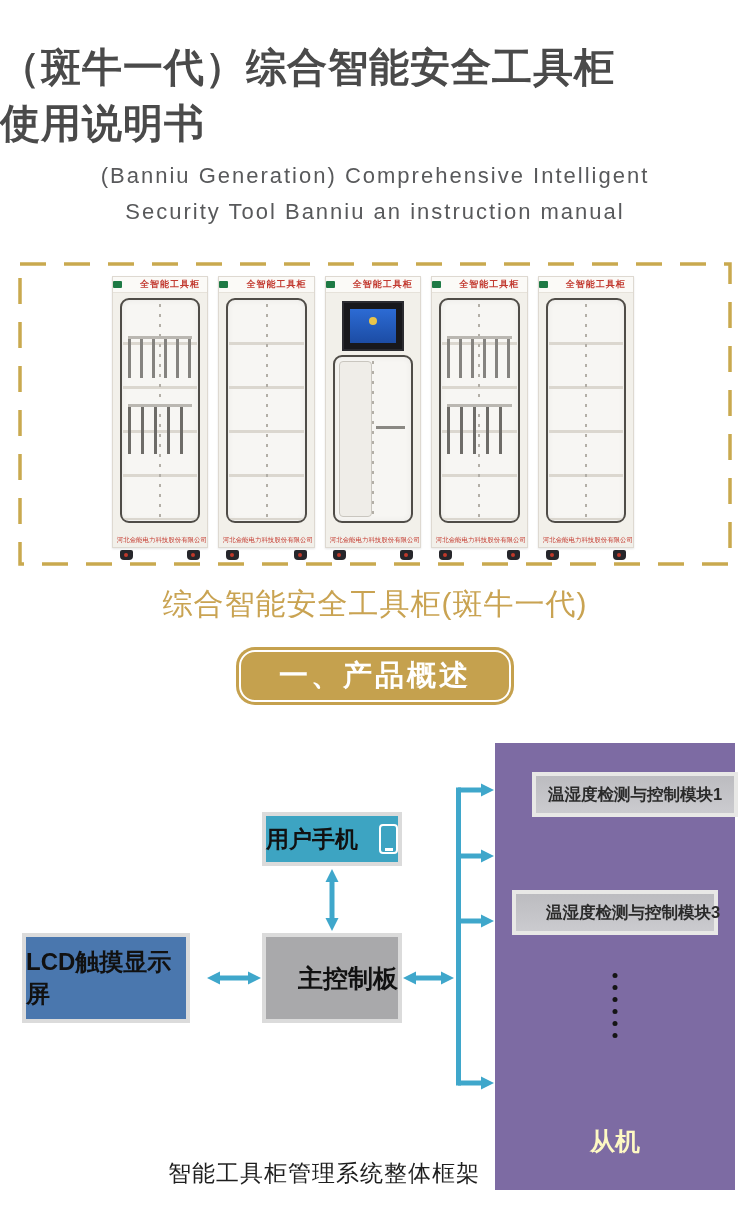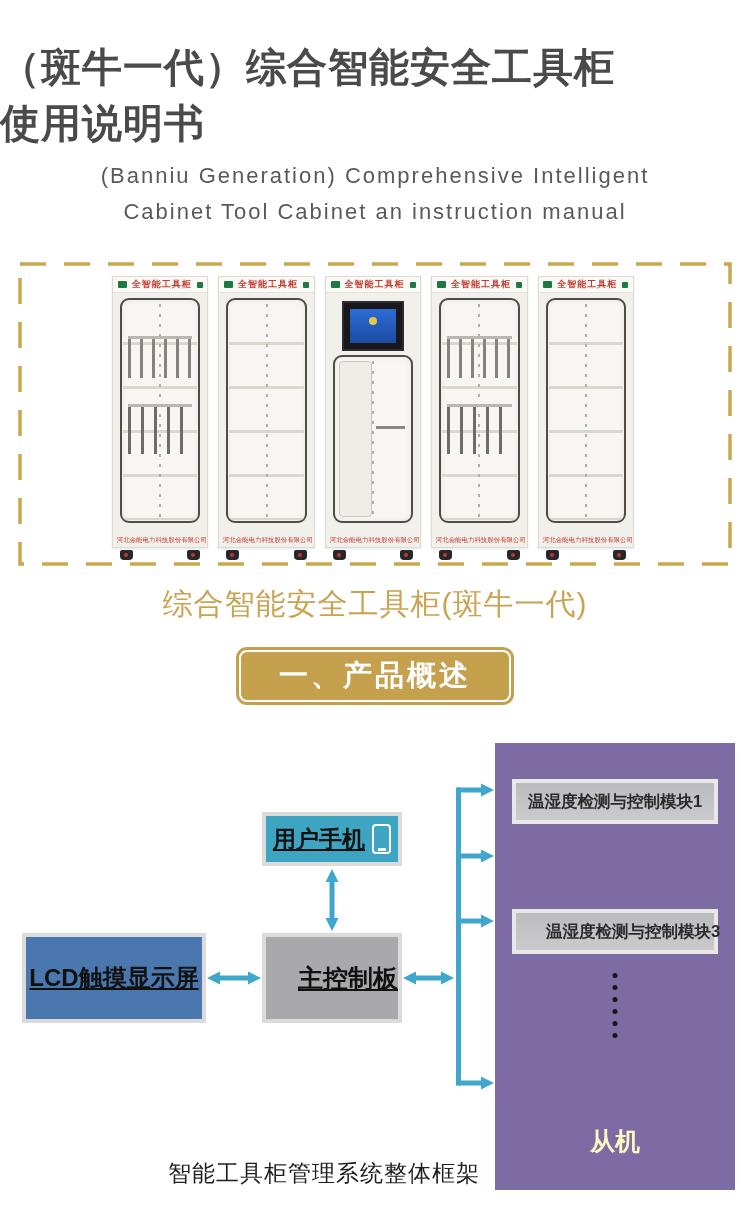--- a/index.html
+++ b/index.html
@@ -22,22 +22,22 @@
   .sub-2 { top:199px; }
 
   
   .photo-frame { left:18px; top:262px; width:714px; height:304px; }
   .photo-frame svg { display:block; }
   .cabinets { position:absolute; left:94px; top:14px; width:522px; height:284px;
     display:flex; gap:10px; }
   .cabinet { position:relative; flex:1 1 0; }
   .cab-body { position:absolute; left:0; right:0; top:0; bottom:12px;
     background:#f2f0ea; border:1px solid #ded9d1; box-shadow:0 1px 2px rgba(0,0,0,.10); }
-  .cab-header { height:16px; display:flex; align-items:center; justify-content:center;
-    gap:5px; background:#fbfaf7; border-bottom:1px solid #e6e2da; overflow:hidden; }
+  .cab-header { height:16px; display:flex; align-items:center; 
+    gap:18px; background:#fbfaf7; border-bottom:1px solid #e6e2da; overflow:hidden; }
   .grid-logo { width:9px; height:7px; background:#1e7a45; border-radius:1px; flex:0 0 auto; }
   .grid-logo.small { width:6px; height:6px; }
   .cab-title { color:#c23a30; font-size:9px; font-weight:bold; white-space:nowrap;
     letter-spacing:1px; }
   .door { position:absolute; left:7px; right:7px; top:21px; bottom:24px;
     border:2px solid #4f4c47; border-radius:9px; background:#f7f6f3; overflow:hidden;
     box-shadow: inset 0 0 6px rgba(0,0,0,.06); }
   .shelf-lines { position:absolute; left:1px; right:1px; top:1px; bottom:1px;
     background:repeating-linear-gradient(180deg, rgba(0,0,0,0) 0 41px, #dbd7cf 41px 44px); }
   .spine { position:absolute; left:calc(50% - 1px); top:4px; bottom:4px; width:2px;
@@ -66,61 +66,61 @@
   .caster::after { content:""; position:absolute; left:4px; top:3px; width:4px; height:4px;
     border-radius:50%; background:#c0392b; }
   .caster.l { left:8px; } .caster.r { right:8px; }
 
   .photo-caption { top:584px; left:0; width:750px; text-align:center;
     font-size:30px; color:#c9a352; letter-spacing:1px; }
 
   
   .section-pill { top:650px; left:50%; transform:translateX(-50%);
     height:52px; padding:0 38px; background:#c5a14e; border:2px solid #ffffff;
-    box-shadow:0 0 0 3px #c5a14e; border-radius:8px;
+    box-shadow:0 0 0 3px #c5a14e; border-radius:16px;
     display:flex; align-items:center; justify-content:center; }
   .section-pill span { color:#ffffff; font-size:29px; font-weight:bold; letter-spacing:3px; }
 
   
   .dbox { position:absolute; border:4px solid #dbdbdb; display:flex;
-    align-items:center; justify-content:center; font-weight:bold; color:#111;text-decoration:underline; }
+    align-items:center; justify-content:space-between; font-weight:bold; color:#111; }
   .phone-box { left:262px; top:812px; width:140px; height:54px; background:#3da4c2;
     font-size:23px; gap:7px; }
   .phone-icon { width:19px; height:30px; border:2.5px solid #ffffff; border-radius:4px;
     position:relative; flex:0 0 auto; }
   .phone-icon::after { content:""; position:absolute; bottom:1.5px; left:50%;
     width:8px; height:2.5px; margin-left:-4px; background:#ffffff; }
-  .lcd-box { left:22px; top:933px; width:184px; height:90px; background:#4a77ae;
+  .lcd-box { left:22px; top:933px; width:168px; height:90px; background:#4a77ae;
     font-size:24px; }
   .ctrl-box { left:262px; top:933px; width:140px; height:90px; background:#a9a9ab;
     font-size:25px;padding-left:32px; }
   .panel { left:495px; top:743px; width:240px; height:447px; background:#7d6ba3; }
   .module { position:absolute; left:17px; width:206px; height:45px;
     border:4px solid #e8e8e6; background:linear-gradient(180deg,#bcbcc0,#cbcbcf);
     display:flex; align-items:center; justify-content:center;
     font-size:16.5px; font-weight:600; color:#2a2a2a; white-space:nowrap; }
-  .m1 { top:36px; } .m2 { top:90px; } .m3 { top:166px;padding-left:36px; } .m32 { top:317px; }
+  .m1 { top:29px;margin-left:20px; } .m2 { top:90px; } .m3 { top:147px;padding-left:36px; } .m32 { top:317px; }
   .dots { position:absolute; left:50%; top:230px; transform:translateX(-50%);
     display:flex; flex-direction:column; gap:7px; }
   .dot { width:5px; height:5px; border-radius:50%; background:#151515; }
   .slave-label { position:absolute; left:0; right:0; top:382px; text-align:center;
     font-size:25px; font-weight:600; color:#fef9c3; }
   .diagram-caption { left:124px; top:1158px; font-size:23px; color:#1e1e1e;
     letter-spacing:1px;margin-left:44px; }
   .arrows { left:0; top:0; pointer-events:none; }
 </style>
 </head>
 <body>
 
 <div class="page">
 
   <div class="abs title-line title-1">（斑牛一代）综合智能安全工具柜</div>
   <div class="abs sub-line sub-1">(Banniu Generation) Comprehensive Intelligent</div>
   <div class="abs title-line title-2">使用说明书</div>
-  <div class="abs sub-line sub-2">Cabinet Tool Cabinet an instruction manual</div>
+  <div class="abs sub-line sub-2">Security Tool Banniu an instruction manual</div>
 
   <div class="abs photo-frame">
     <svg width="714" height="304">
       <rect x="2" y="2" width="710" height="300" fill="none" stroke="#c9a94f" stroke-width="3.5" stroke-dasharray="26 18"></rect>
     </svg>
     <div class="cabinets">
 
       <div class="cabinet">
         <div class="cab-body">
           <div class="cab-header">

